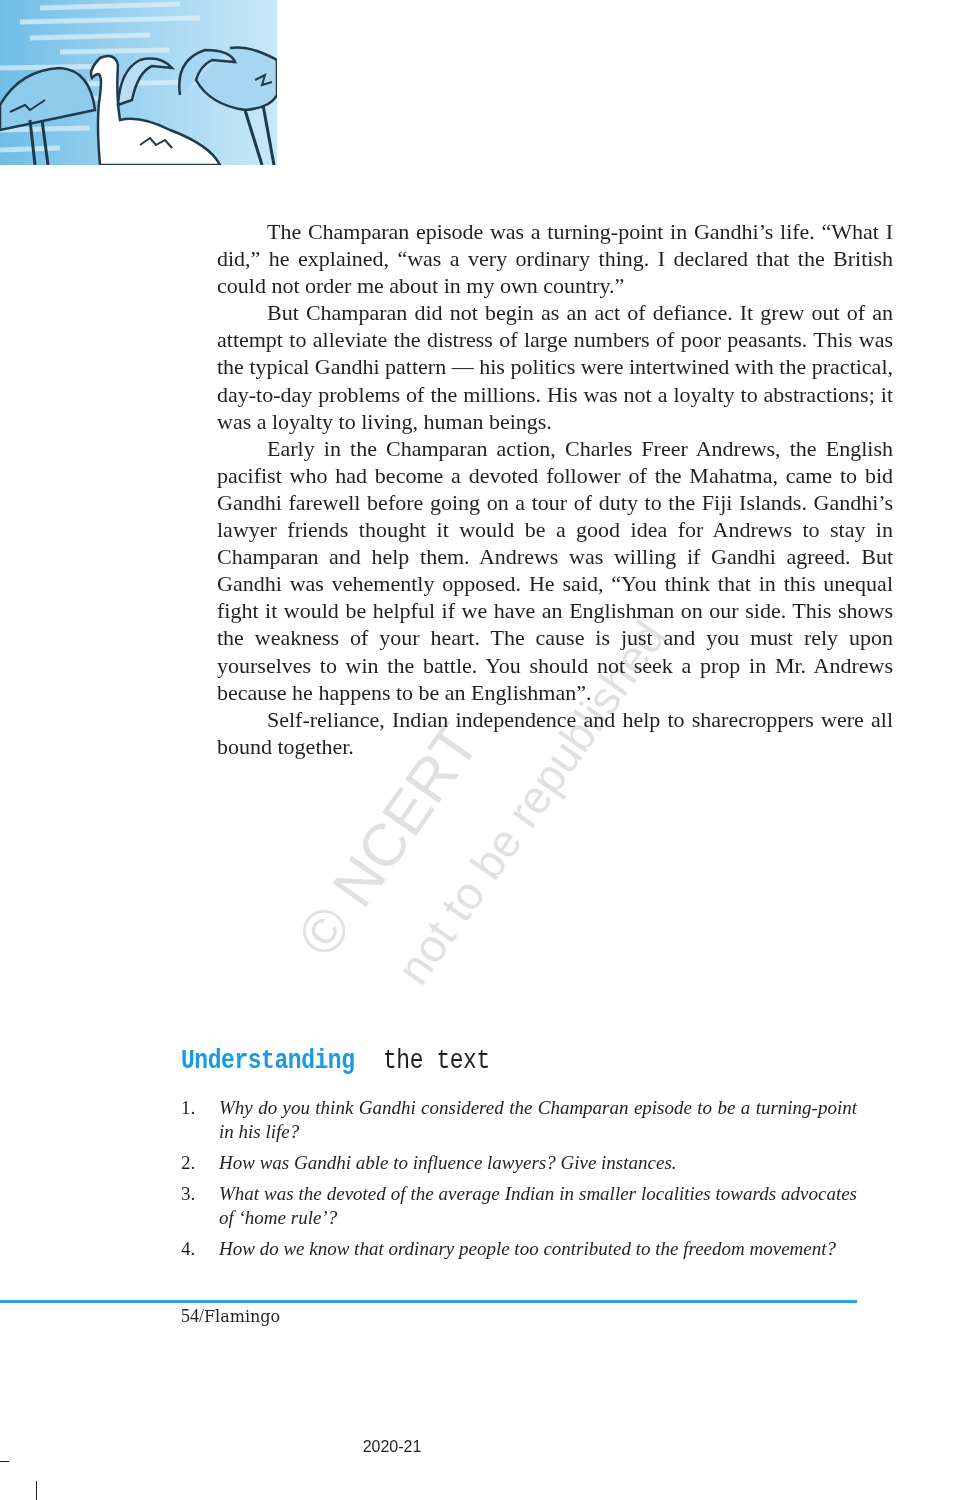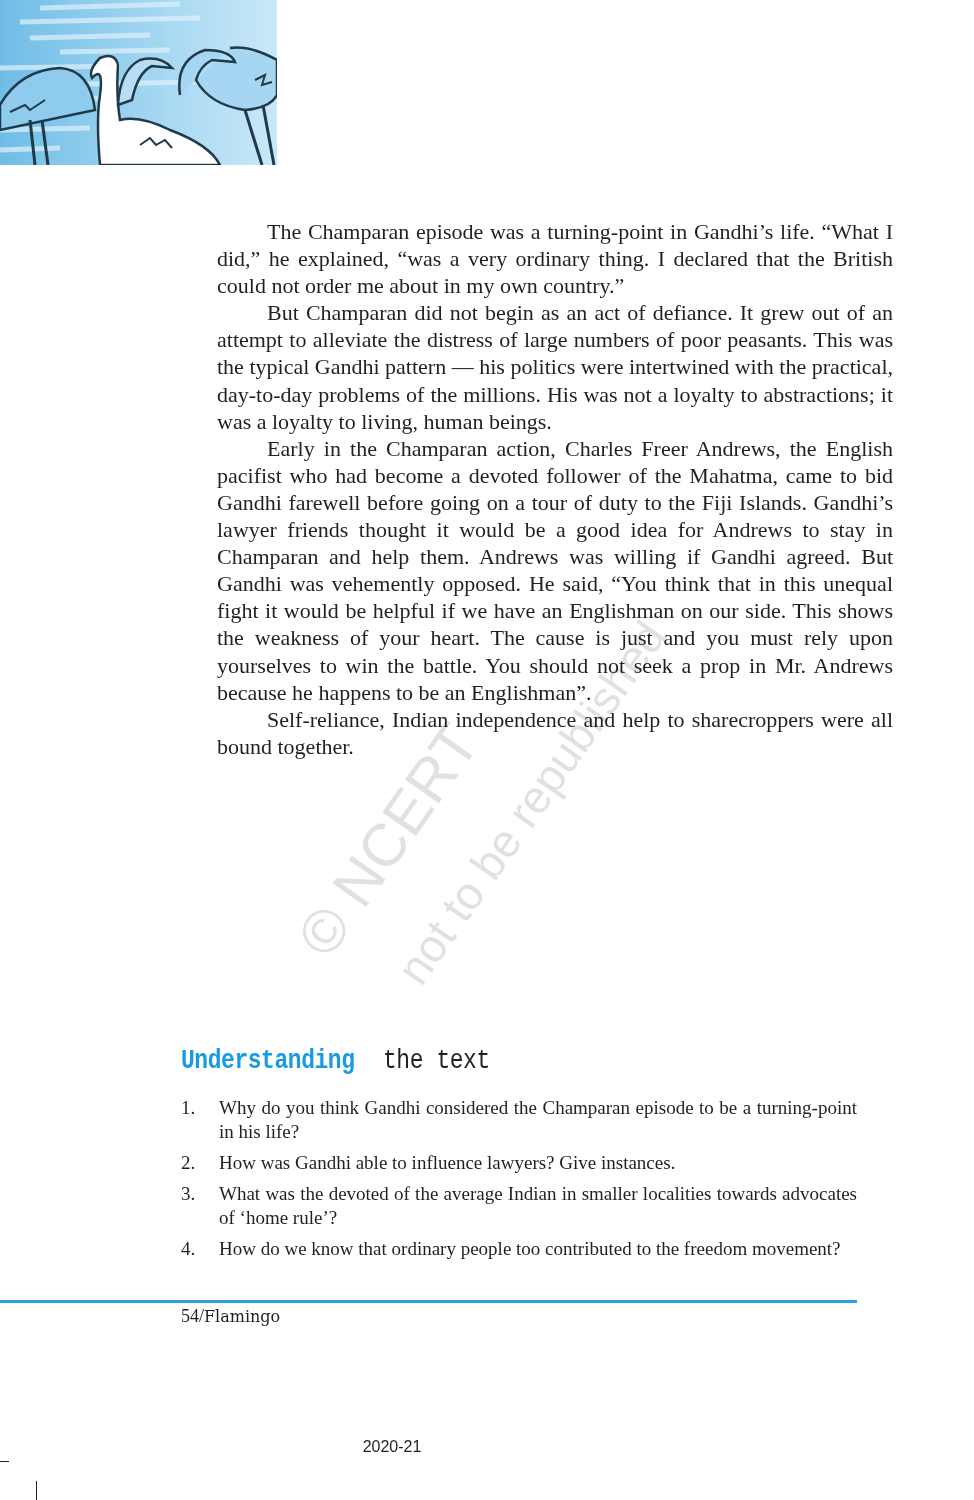--- a/index.html
+++ b/index.html
@@ -24,21 +24,21 @@
 
   .section-heading { position: absolute; left: 181px; top: 1046px; font-family: Liberation Mono, monospace;
                      font-size: 27px; letter-spacing: -0.5px; }
   .section-heading .hl { color: #1a9ae0; font-weight: bold; transform: scaleX(0.85); display: inline-block; transform-origin: left; }
   .section-heading .rest { color: #231f20; display: inline-block; transform: scaleX(0.85); transform-origin: left; margin-left: -18px; }
 
   .questions { position: absolute; left: 181px; top: 1096px; width: 676px; margin: 0; padding: 0; list-style: none;
                font-family: "Liberation Serif", "DejaVu Serif", serif; font-size: 19px; line-height: 24px; }
   .q { display: flex; margin-bottom: 7px; }
   .q-num { width: 38px; flex: 0 0 38px; }
-  .q-text { flex: 1; text-align: justify; }
+  .q-text { flex: 1; text-align: justify; font-style: italic; }
 
   .rule { position: absolute; left: 0; top: 1300px; width: 857px; height: 3px; background: #29a3e0; }
   .footer { position: absolute; left: 181px; top: 1306px; font-family: "Liberation Serif", serif; font-size: 18px; }
   .footer .book { font-weight: normal; font-family: "DejaVu Serif", serif; font-size: 16px; }
 
   .year { position: absolute; left: 0; width: 784px; top: 1438px; text-align: center;
           font-family: "Liberation Sans", sans-serif; font-size: 16px; color: #231f20; }
 </style>
 </head>
 <body>

